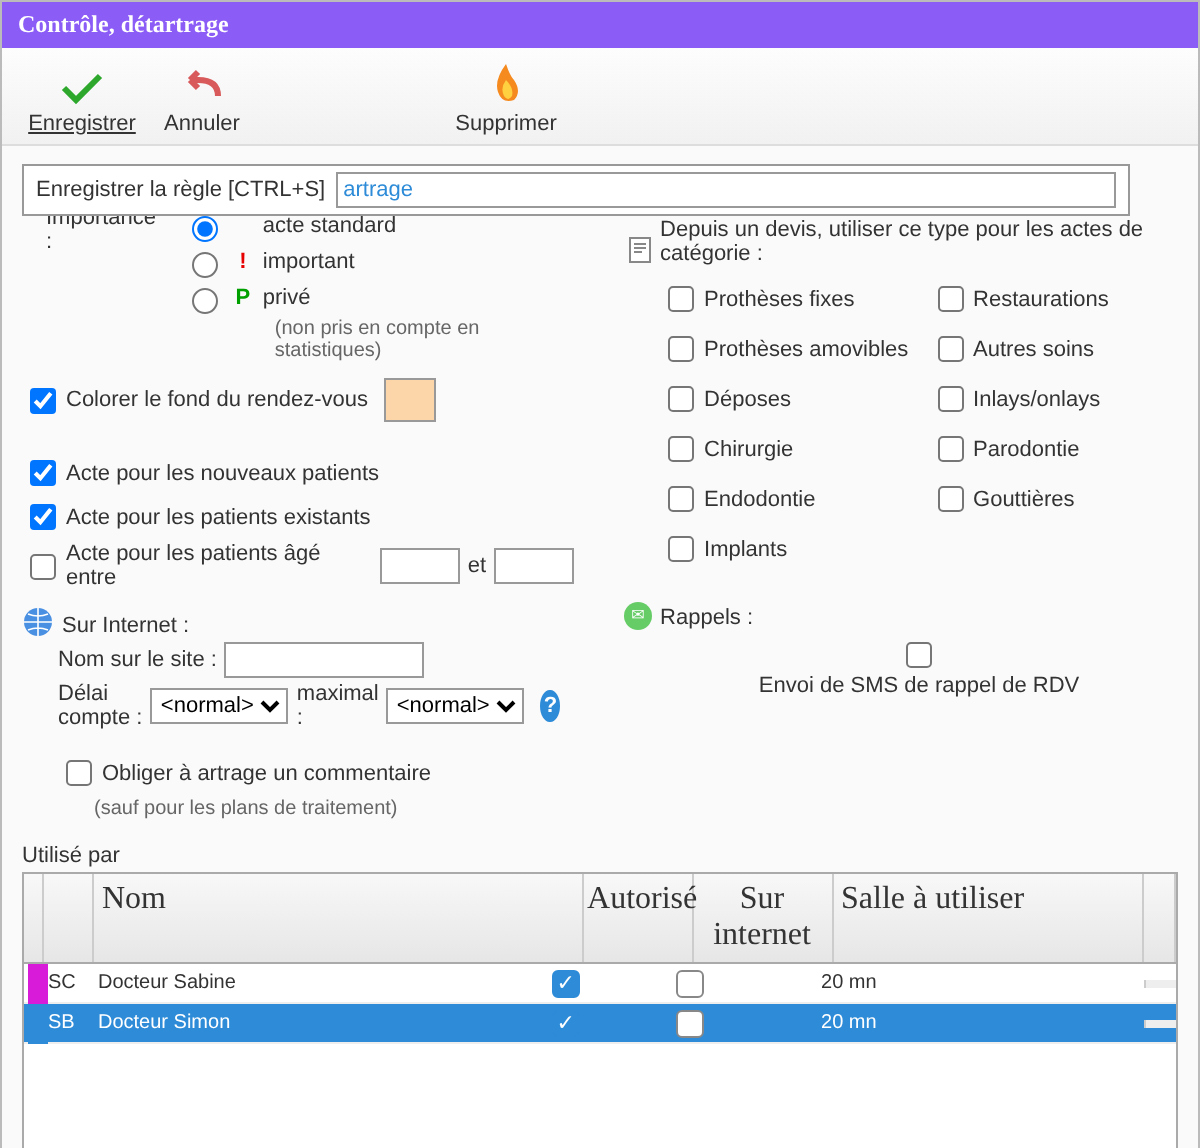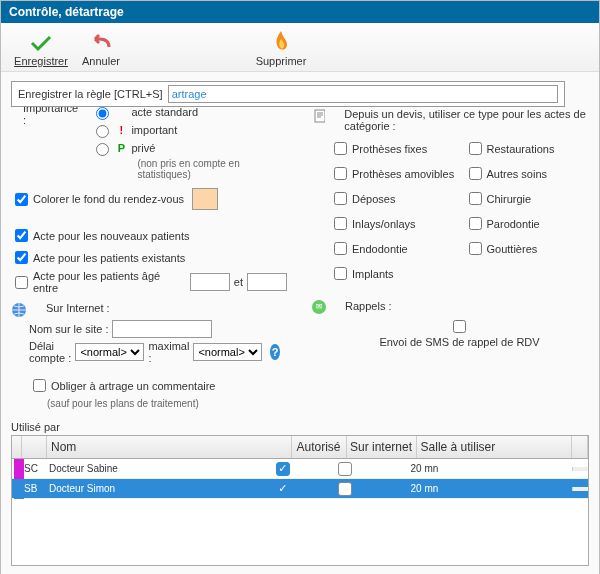--- a/index.html
+++ b/index.html
@@ -1,53 +1,53 @@
 <!DOCTYPE html>
 <html><head>
 <meta charset="utf-8">
 <style>
 * { box-sizing: border-box; font-family: Tahoma, Arial, sans-serif; font-size: 11px; }
 body { margin: 0; padding: 0; width: 600px; height: 574px; background: #f2f2f2; color: #333; }
 .window { width: 600px; border: 1px solid #bbb; background: #fafafa; }
-.titlebar { background: #0369a1; color: #fff; padding: 4px 8px; font-weight: bold; font-size: 12px; }
+.titlebar { background: #8b5cf6; color: #fff; padding: 4px 8px; font-weight: bold; font-size: 12px; font-family: Liberation Serif, serif; }
 .toolbar { display: flex; align-items: flex-end; padding: 4px 10px 2px 10px; background: linear-gradient(#fdfdfd,#f1f1f1); border-bottom: 1px solid #ddd; position: relative; }
 .tb-btn { display: flex; flex-direction: column; align-items: center; width: 60px; cursor: pointer; padding: 2px; }
 .tb-btn .lbl { font-size: 11px; margin-top: 2px; }
 .tb-btn.save .lbl { text-decoration: underline; }
-.tb-delete { margin-left: 120px; text-align: center; }
+.tb-delete { margin-left: 92px; text-align: center; }
 .tooltip-row { position: absolute; top: 58px; left: 10px; background: #fff; border: 1px solid #999; padding: 3px 6px; font-size: 11px; z-index: 5; }
 .form-area { display: flex; padding: 28px 10px 6px 10px; gap: 20px; }
 .left-col { flex: 1; }
 .right-col { flex: 1; }
 .row { display: flex; align-items: center; margin: 2px 12px; }
 .row label.main { margin-right: 6px; }
 input[type=text] { border: 1px solid #999; padding: 1px 3px; height: 18px; background: #fff; }
 select { border: 1px solid #999; height: 18px; background: #fff; }
 .name-input { flex: 1; border: 1px solid #2d8bd8; color: #2d8bd8; padding: 1px 3px; height: 20px; }
 .radio-col { margin-left: 6px; }
 .radio-row { display: flex; align-items: center; margin: 2px 0; }
 .radio-row input { margin-right: 6px; }
 .sym { width: 12px; display: inline-block; text-align: center; font-weight: bold; margin-right: 4px; }
 .sym.exc { color: #e60000; }
 .sym.p { color: #00a000; }
 .note { color: #666; margin-left: 46px; font-size: 10px; }
 .chk-row { display: flex; align-items: center; margin: 3px 0; }
 .chk-row input { margin-right: 5px; }
 .color-swatch { width: 26px; height: 22px; background: #fcd5a8; border: 1px solid #999; margin-left: 8px; }
 .age-in { width: 40px; }
-.section-head { display: flex; align-items: flex-start; margin-top: 8px; font-weight: normal; gap: 15px; }
+.section-head { display: flex; align-items: flex-end; margin-top: 8px; font-weight: normal; }
 .icon16 { width: 16px; height: 16px; margin-right: 4px; }
 .nomsite { width: 100px; margin-left: 4px; }
 .help { width: 16px; height: 16px; border-radius: 50%; background: #2d8bd8; color: #fff; text-align: center; line-height: 16px; font-weight: bold; margin-left: 4px; cursor: pointer; }
 .cat-grid { display: grid; grid-template-columns: 1fr 1fr; column-gap: 10px; margin-left: 18px; margin-top: 4px; }
 .sms-badge { display:inline-block; width:14px; height:14px; border-radius:50%; background:#6c6; color:#fff; font-size:8px; text-align:center; line-height:14px; margin-right:4px;}
 .used-label { margin: 6px 0 2px 10px; }
 .grid { border: 1px solid #aaa; margin: 0 10px; background: #fff; }
 .grid-h { display: flex; background: linear-gradient(#f8f8f8,#e6e6e6); border-bottom: 1px solid #aaa; }
-.gh { border-right: 1px solid #ccc; padding: 4px 2px; text-align: center; font-size: 12px; }
+.gh { border-right: 1px solid #ccc; padding: 4px 2px; text-align: center; font-size: 16px; font-family: Liberation Serif, serif; }
 .gc0 { width: 10px; } .gc1 { width: 25px; } .gc2 { flex: 1.6; text-align: left; padding-left: 4px;} .gc3 { width: 55px; } .gc4 { width: 70px; } .gc5 { width: 60px; } .gc6 { flex: 1; text-align: left; padding-left: 4px;} .gc7 { width: 16px; }
 .grid-r { display: flex; align-items: center; border-bottom: 1px solid #eee; height: 20px; }
 .grid-r.sel { background: #2d8bd8; color: #fff; }
 .gc { padding: 2px; font-size: 10px; }
 .colbar { width: 10px; height: 20px; }
 .chkcell { display:flex; justify-content:center; }
 .chkbox { width:14px; height:14px; border:1px solid #888; border-radius:3px; background:#fff; display:inline-flex; align-items:center; justify-content:center; }
 .chkbox.on { background:#2d8bd8; border-color:#2d8bd8; color:#fff; }
 .grid-empty { height: 66px; }
 .scrollbar { width: 16px; background: #eee; border-left: 1px solid #ccc; }
@@ -182,25 +182,25 @@
         <div class="chk-row">
             <input type="checkbox" style="">
             <span>Autres soins</span>
           </div>
         <div class="chk-row">
             <input type="checkbox" style="">
             <span>Déposes</span>
           </div>
         <div class="chk-row">
             <input type="checkbox" style="">
+            <span>Inlays/onlays</span>
+          </div>
+        <div class="chk-row">
+            <input type="checkbox" style="">
             <span>Chirurgie</span>
-          </div>
-        <div class="chk-row">
-            <input type="checkbox" style="">
-            <span>Inlays/onlays</span>
           </div>
         <div class="chk-row">
             <input type="checkbox" style="">
             <span>Parodontie</span>
           </div>
         <div class="chk-row">
             <input type="checkbox" style="">
             <span>Endodontie</span>
           </div>
         <div class="chk-row">

